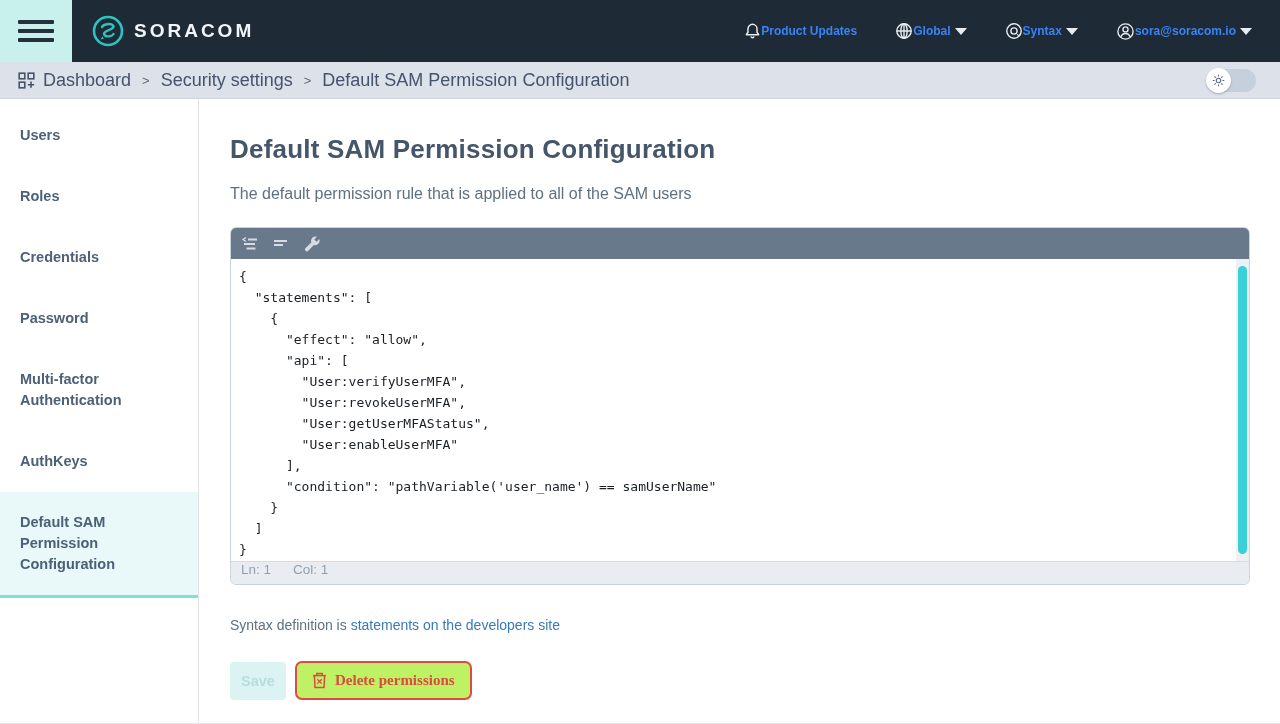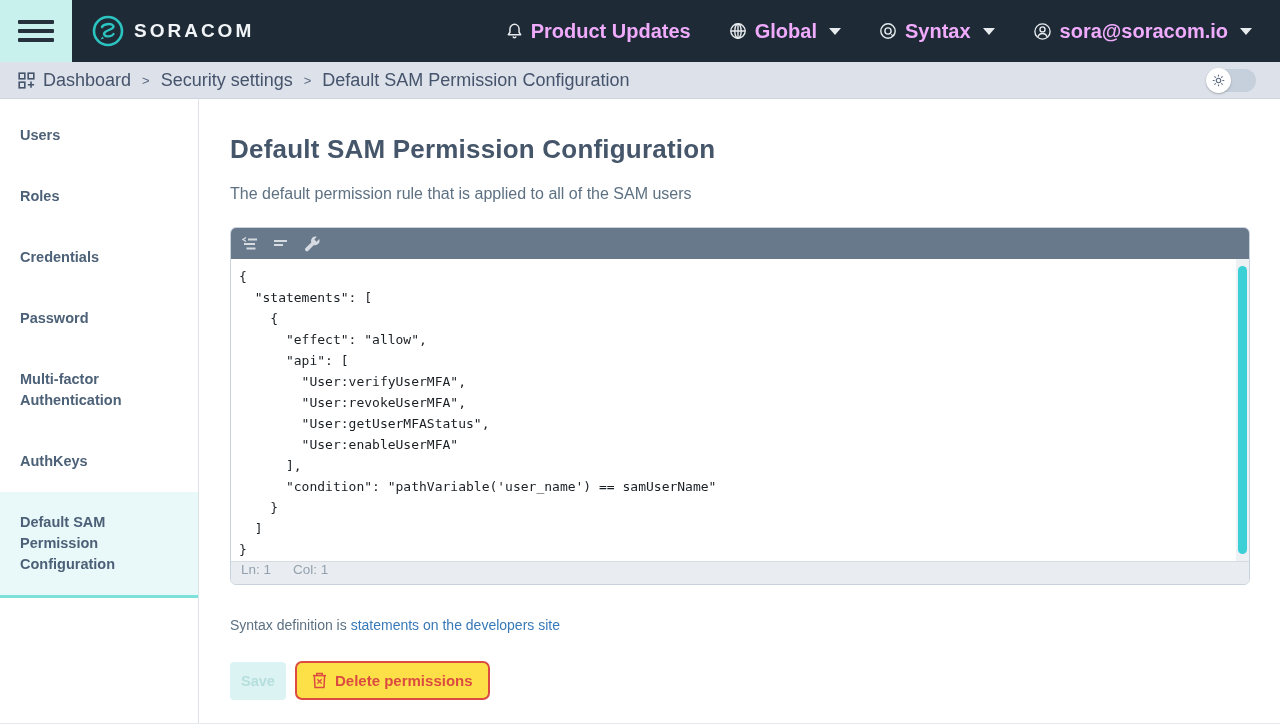--- a/index.html
+++ b/index.html
@@ -7,21 +7,21 @@
     font-family:"Liberation Sans","DejaVu Sans",sans-serif; }
 
   
   .navbar { height:62px; background:#1e2b36; display:flex; align-items:stretch;justify-content:flex-end; }
   .hamburger { width:72px; background:#c8f1ee; border:none; cursor:pointer;
     display:flex; flex-direction:column; justify-content:center; align-items:center; gap:5px; }
   .hamburger span { display:block; width:36px; height:4px; background:#25313c; border-radius:1px; }
   .brand { display:flex; align-items:center; gap:10px; margin-left:20px; cursor:pointer; }
   .brand-text { color:#f2f5f7; font-size:19px; font-weight:bold; letter-spacing:3px; }
   .nav-right { margin-left:auto; display:flex; align-items:center; gap:38px; margin-right:28px; }
-  .nav-item { display:flex; align-items:center; gap:8px; color:#f0abfc; font-size:20px;
+  .nav-item { display:flex; align-items:center; color:#3b82f6; font-size:12px;
     font-weight:600; cursor:pointer; white-space:nowrap; }
   .nav-item svg { flex:0 0 auto; }
   .caret { width:0; height:0; border-left:6px solid transparent; border-right:6px solid transparent;
     border-top:7px solid #e8ecef; margin-left:4px; }
 
   
   .breadcrumb-bar { height:37px; background:#dce1ea; display:flex; align-items:center;
     padding:0 24px 0 18px; border-bottom:1px solid #cfd5e0; }
   .crumb { color:#45536b; font-size:18px; cursor:pointer; }
   .crumb.current { cursor:default; }
@@ -58,22 +58,22 @@
     background:#3bcfd6; border-radius:5px; cursor:grab; }
   .editor-status { height:23px; background:#e9edf1; border-top:1px solid #d6dce2; display:flex;
     align-items:flex-start; padding:0 10px; gap:22px; color:#93a1ae; font-size:13.5px; }
 
   
   .syntax-note { margin-top:32px; font-size:14px; color:#5d7183; }
   .syntax-note a { color:#3879b8; text-decoration:none; cursor:pointer; }
   .actions { margin-top:28px; display:flex; align-items:center; gap:9px; }
   .btn-save { width:56px; height:38px; background:#dcf3f3; color:#b5dedd; border:none;
     border-radius:4px; font-size:14.5px; font-weight:600; font-family:inherit; }
-  .btn-delete { height:39px; background:#fde047; border:2px solid #dc4b41; border-radius:7px;
-    color:#dc4b41; font-size:15px; font-weight:600; font-family:Liberation Sans, sans-serif; display:flex;
+  .btn-delete { height:39px; background:#bef264; border:2px solid #dc4b41; border-radius:7px;
+    color:#dc4b41; font-size:15px; font-weight:600; font-family:Liberation Serif, serif; display:flex;
     align-items:center; gap:8px; padding:0 15px; cursor:pointer; }
 </style>
 </head>
 <body>
 
 <header class="navbar">
   <button class="hamburger">
     <span></span>
       <span></span>
       <span></span>

